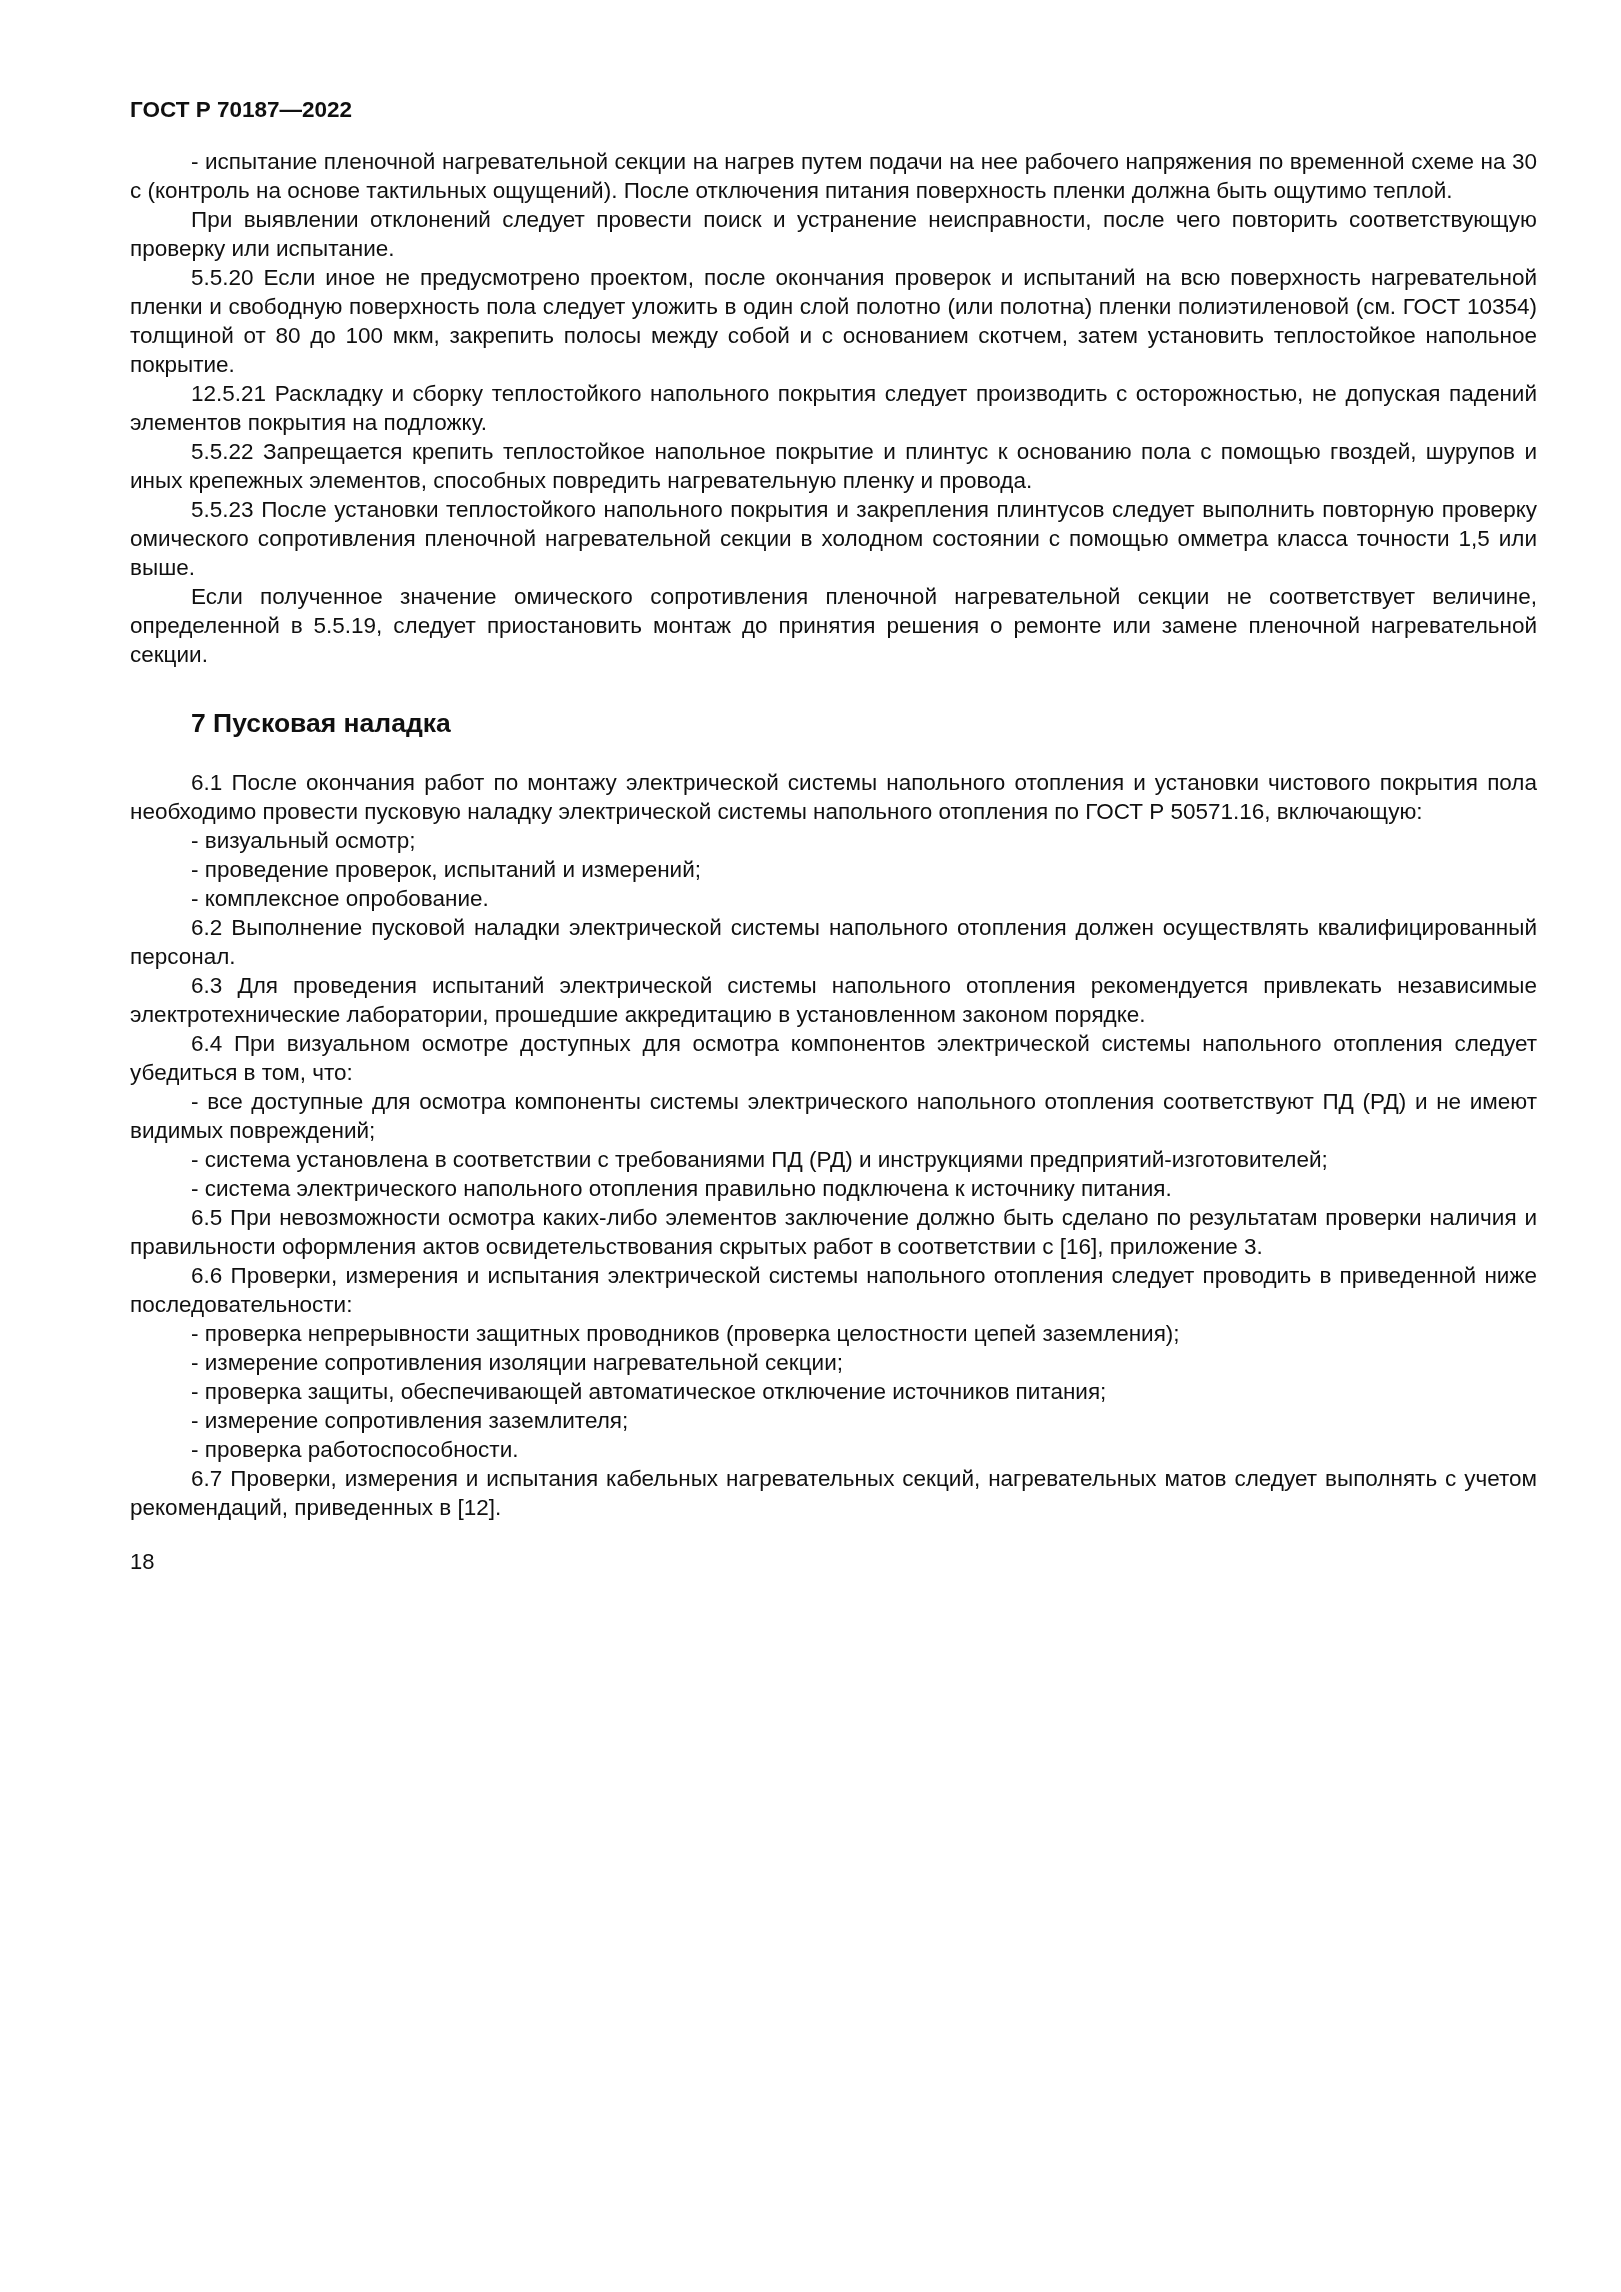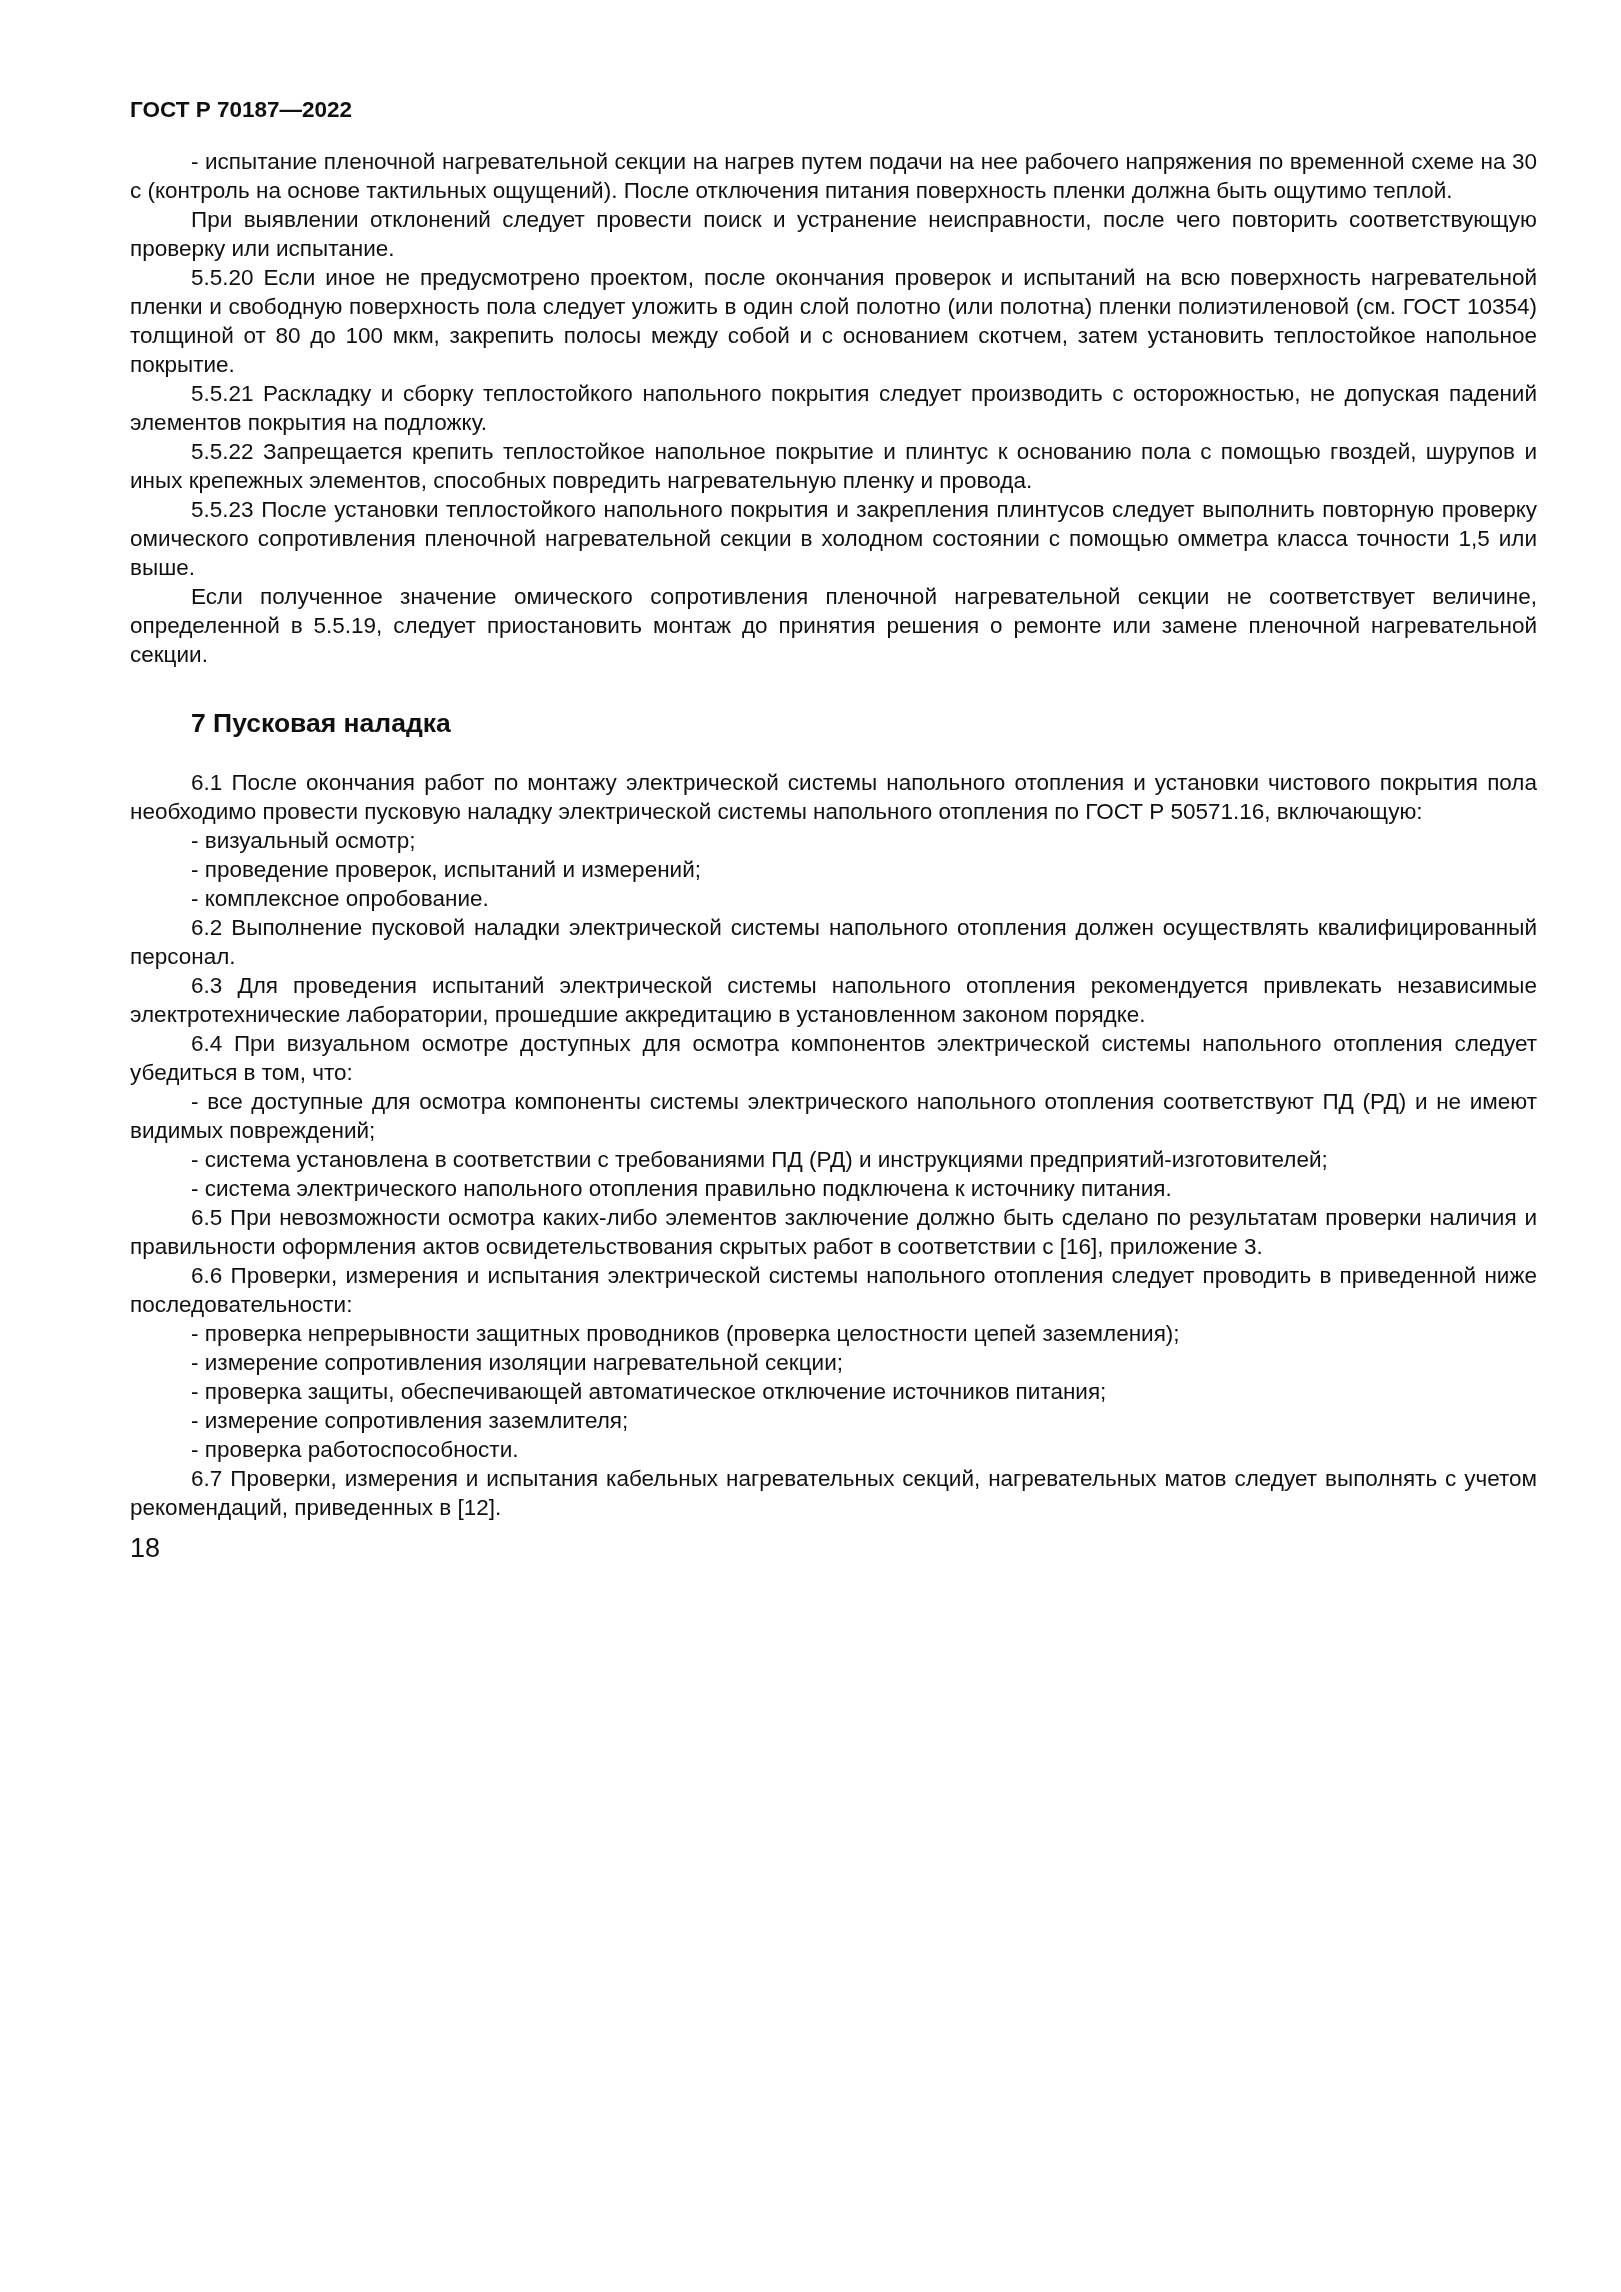--- a/index.html
+++ b/index.html
@@ -33,38 +33,38 @@
   }
   .doc-body h2 {
     font-size: 26.5px;
     line-height: 31px;
     font-weight: bold;
     margin: 39px 0 29px 0;
     text-indent: 61px;
     text-align: left;
   }
   .page-number {
-    font-size: 27px;
+    font-size: 22px;
     line-height: 27.4px;
-    margin-top: 13px;
+    margin-top: 26px;
     text-align: left;
   }
 </style>
 </head>
 <body>
 
 <div class="page">
 
   <div class="doc-header">ГОСТ Р 70187—2022</div>
 
   <div class="doc-body">
     <p>- испытание пленочной нагревательной секции на нагрев путем подачи на нее рабочего напряжения по временной схеме на 30 с (контроль на основе тактильных ощущений). После отключения питания поверхность пленки должна быть ощутимо теплой.</p>
     <p>При выявлении отклонений следует провести поиск и устранение неисправности, после чего повторить соответствующую проверку или испытание.</p>
     <p>5.5.20 Если иное не предусмотрено проектом, после окончания проверок и испытаний на всю поверхность нагревательной пленки и свободную поверхность пола следует уложить в один слой полотно (или полотна) пленки полиэтиленовой (см. ГОСТ 10354) толщиной от 80 до 100 мкм, закрепить полосы между собой и с основанием скотчем, затем установить теплостойкое напольное покрытие.</p>
-    <p>5.5.21 Раскладку и сборку теплостойкого напольного покрытия следует производить с осторожностью, не допуская падений элементов покрытия на подложку.</p>
+    <p>12.5.21 Раскладку и сборку теплостойкого напольного покрытия следует производить с осторожностью, не допуская падений элементов покрытия на подложку.</p>
     <p>5.5.22 Запрещается крепить теплостойкое напольное покрытие и плинтус к основанию пола с помощью гвоздей, шурупов и иных крепежных элементов, способных повредить нагревательную пленку и провода.</p>
     <p>5.5.23 После установки теплостойкого напольного покрытия и закрепления плинтусов следует выполнить повторную проверку омического сопротивления пленочной нагревательной секции в холодном состоянии с помощью омметра класса точности 1,5 или выше.</p>
     <p>Если полученное значение омического сопротивления пленочной нагревательной секции не соответствует величине, определенной в 5.5.19, следует приостановить монтаж до принятия решения о ремонте или замене пленочной нагревательной секции.</p>
 
     <h2>7 Пусковая наладка</h2>
 
     <p>6.1 После окончания работ по монтажу электрической системы напольного отопления и установки чистового покрытия пола необходимо провести пусковую наладку электрической системы напольного отопления по ГОСТ Р 50571.16, включающую:</p>
     <p>- визуальный осмотр;</p>
     <p>- проведение проверок, испытаний и измерений;</p>
     <p>- комплексное опробование.</p>

